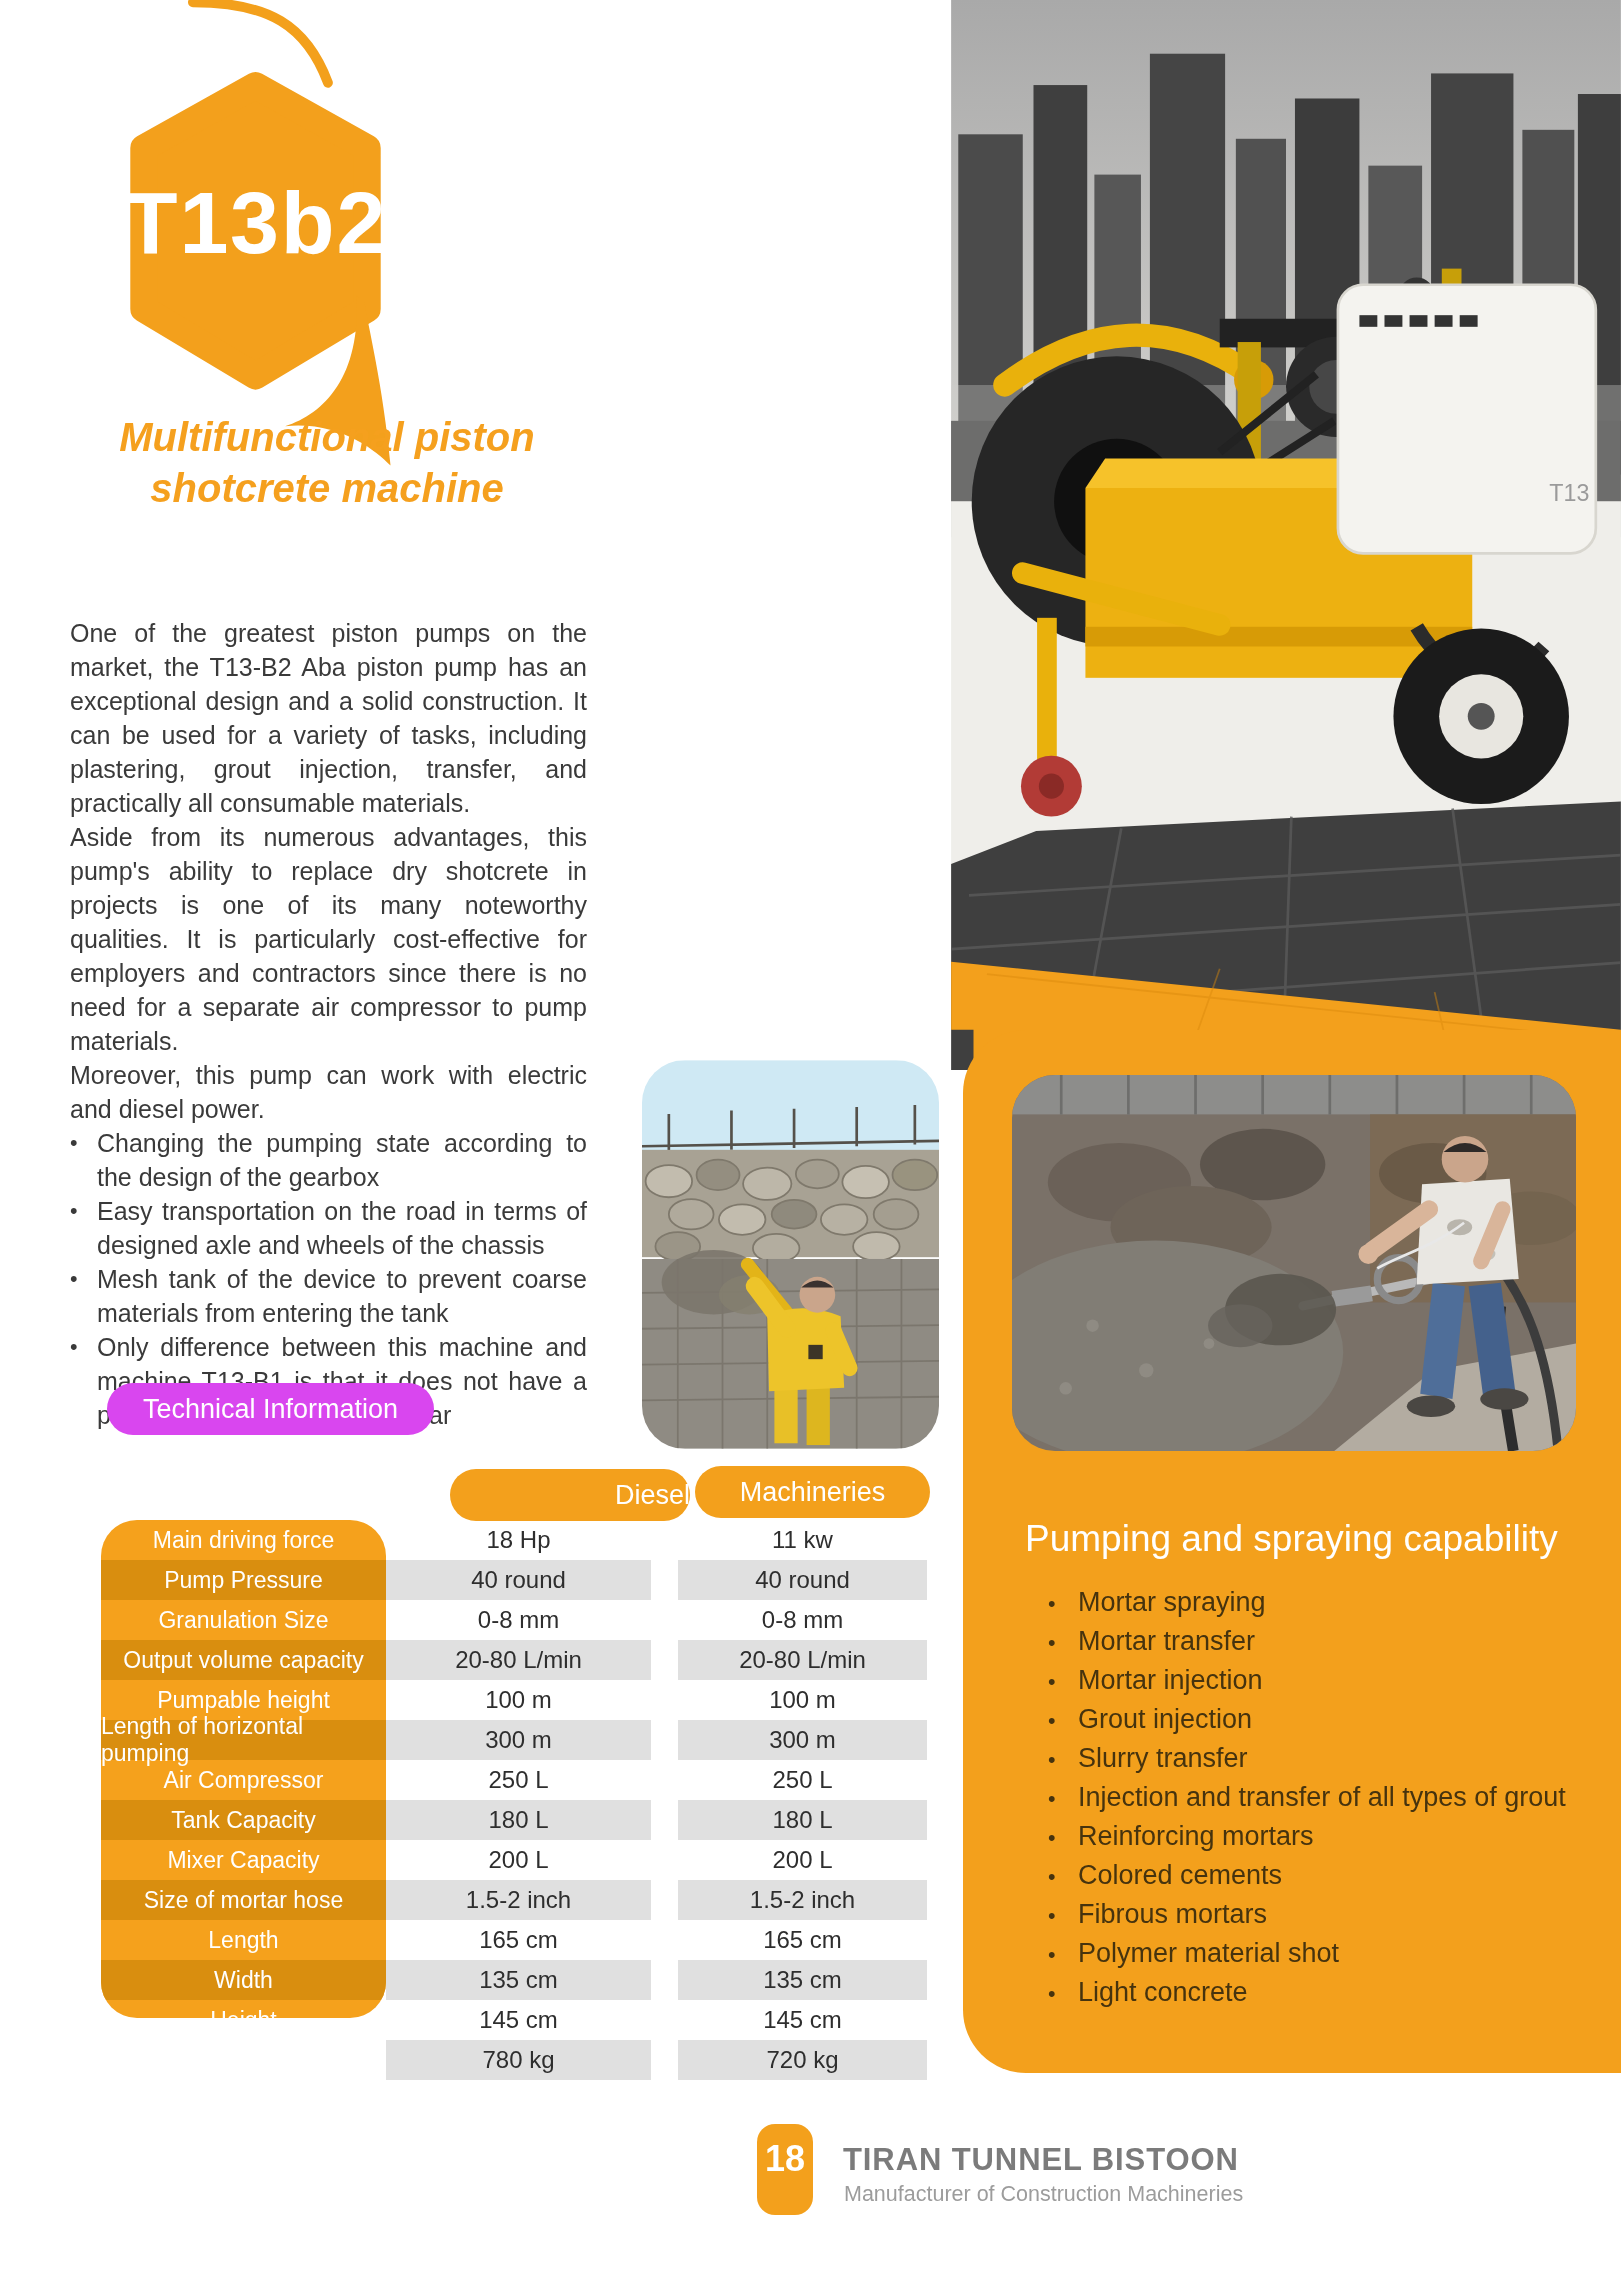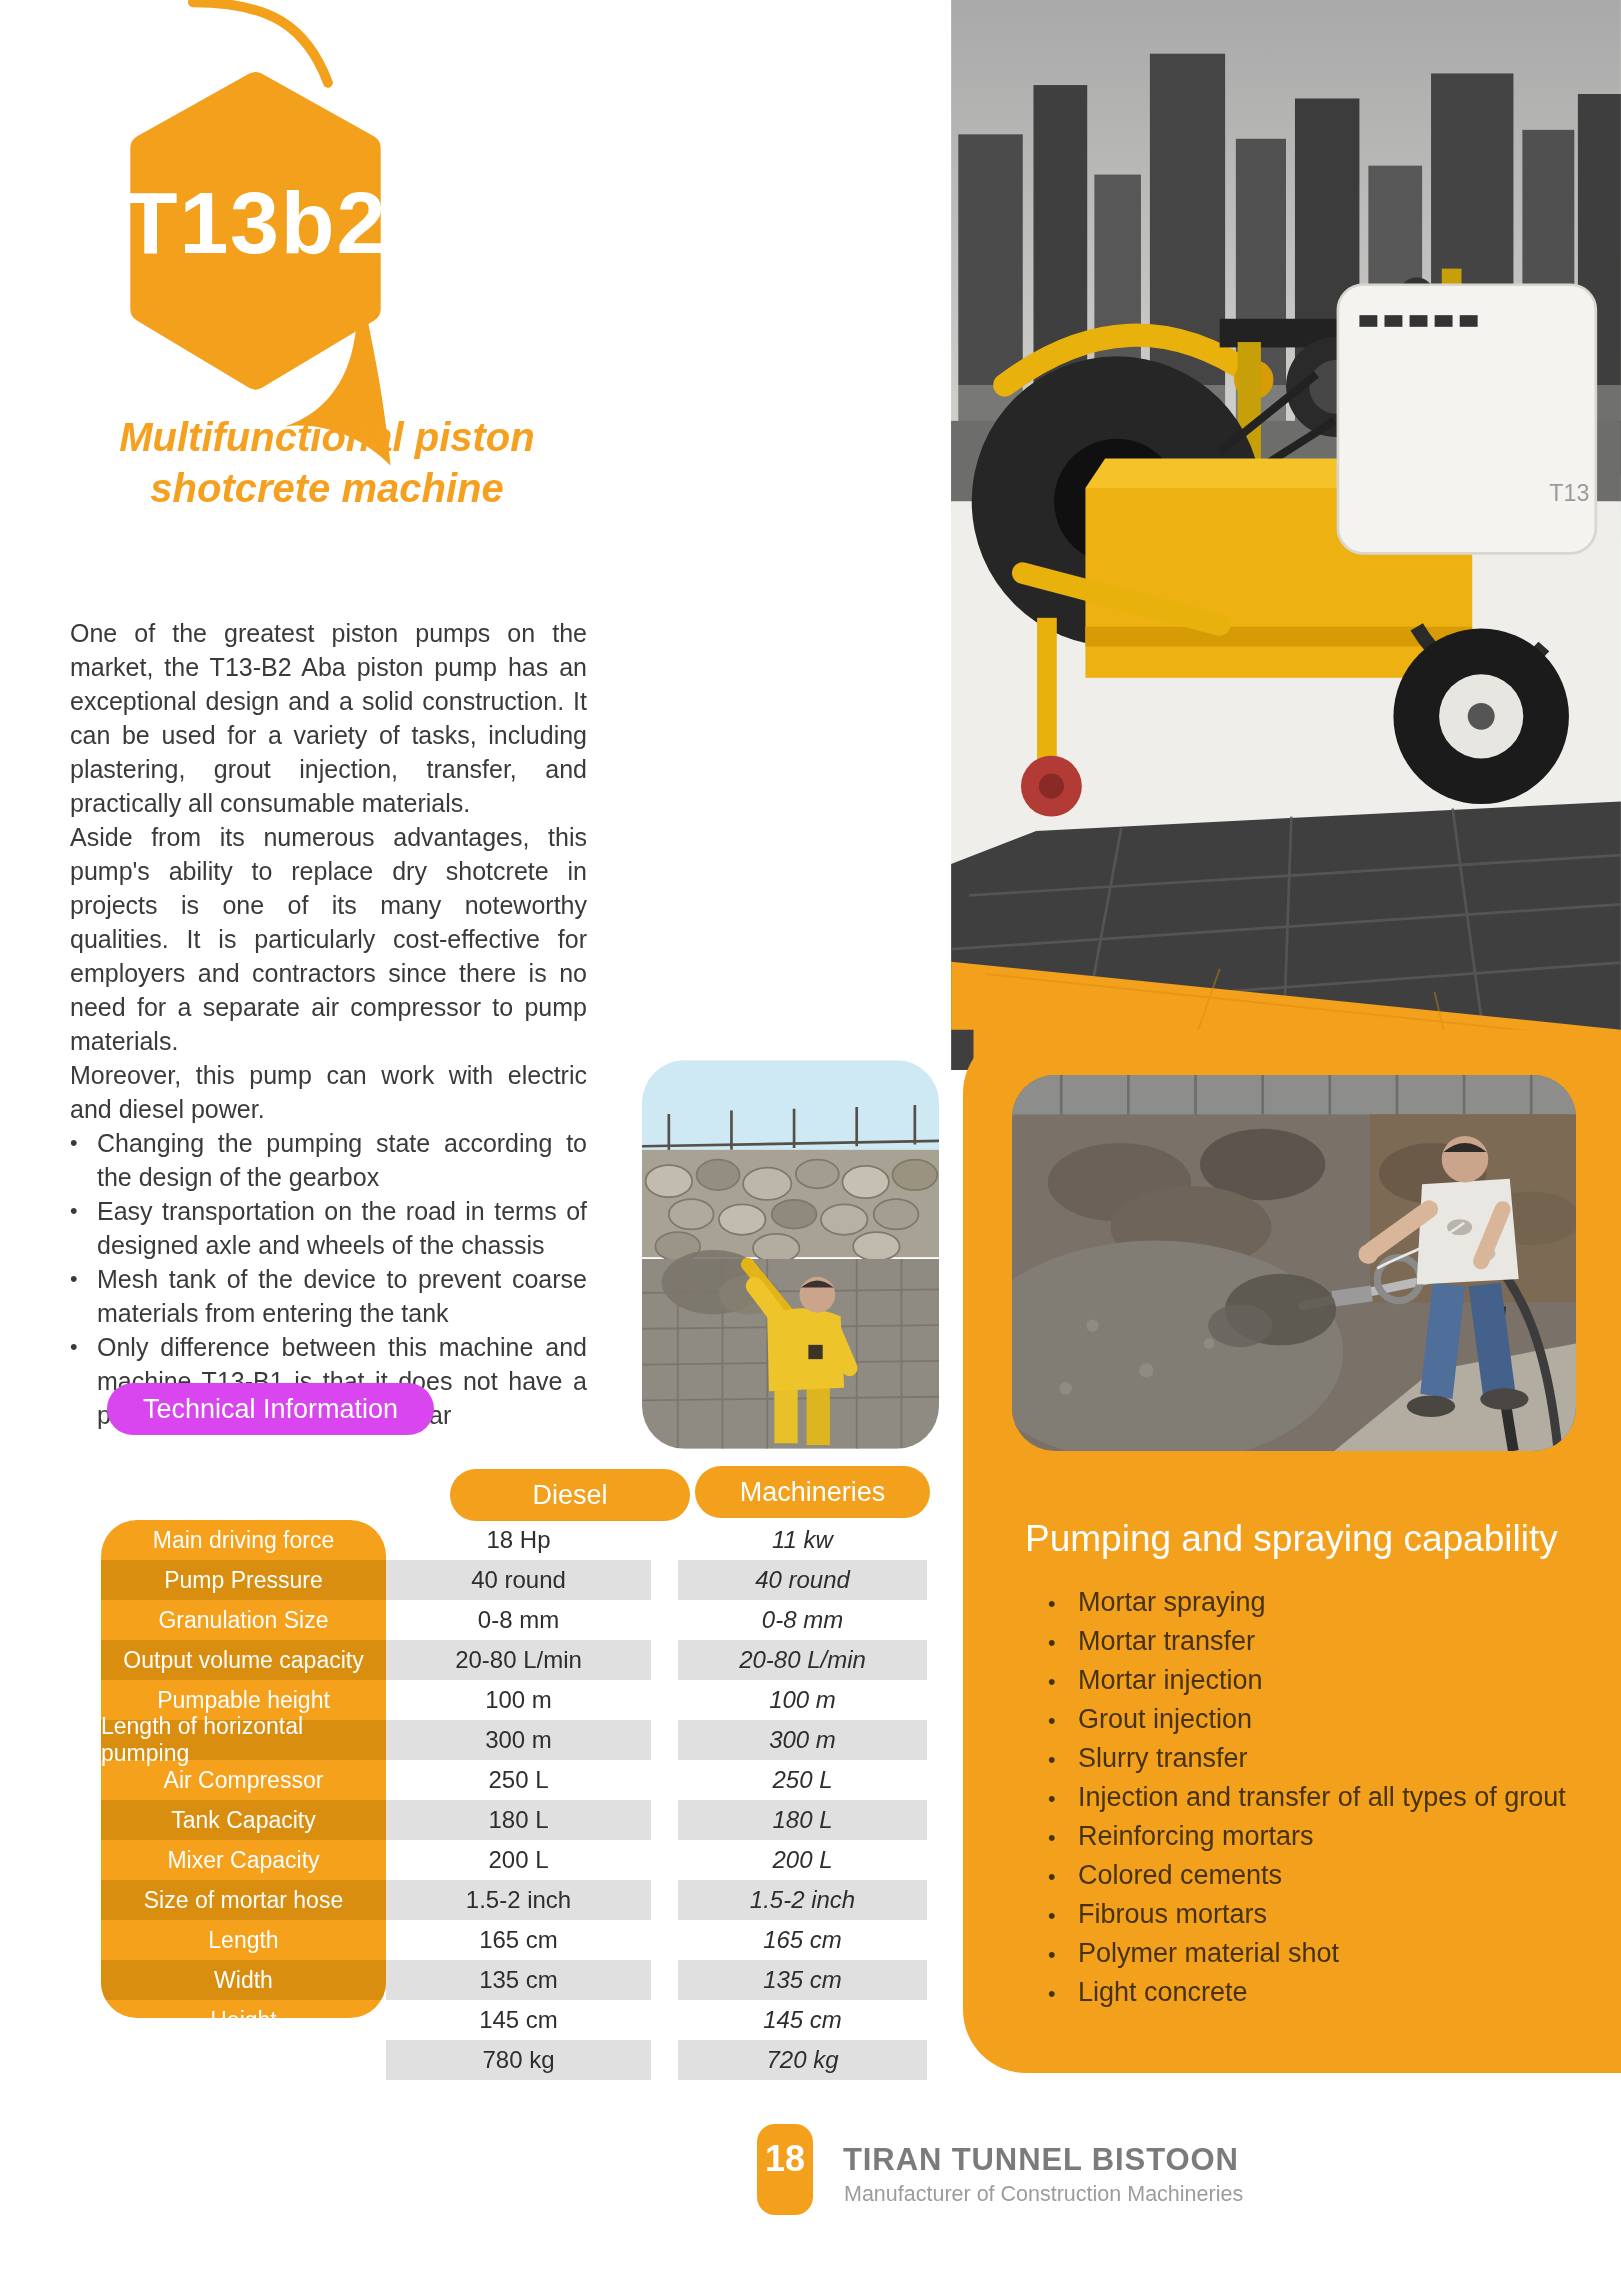--- a/index.html
+++ b/index.html
@@ -32,33 +32,33 @@
                 border-radius:63px 0 0 63px;}
   .cap-title{left:1025px;top:1518px;width:573px;color:#ffffff;font-size:37px;font-weight:500;}
   .cap-list{left:1048px;top:1587px;width:555px;}
   .cap-item{display:flex;align-items:baseline;height:39px;color:#46330e;font-size:27px;}
   .cap-item .mark{width:30px;flex:0 0 30px;font-size:21.5px;}
 
   
   .pill{height:52px;border-radius:26px;display:flex;align-items:center;justify-content:center;
         color:#ffffff;font-size:27px;}
   .pill-info{left:107px;top:1383px;width:327px;background:#d946ef;}
-  .pill-diesel{left:450px;top:1469px;width:240px;background:#F3A01C;}
+  .pill-diesel{left:450px;top:1469px;width:240px;background:#F3A01C;justify-content:flex-end;}
   .pill-elec{left:695px;top:1466px;width:235px;background:#F3A01C;}
   .label-col{left:101px;top:1520px;width:285px;height:498px;background:#F5A11C;
              border-radius:36px;overflow:hidden;}
   .label-col .trow{height:40px;display:flex;align-items:center;justify-content:center;
                    color:#ffffff;font-size:23px;}
   .label-col .trow:nth-child(even){background:#D98E0F;}
   .val-col{top:1520px;}
   .val-col .trow{height:40px;display:flex;align-items:center;justify-content:center;
                  color:#2e2e2e;font-size:24px;}
   .val-col .trow:nth-child(even){background:#E0E0E0;}
   .diesel-col{left:386px;width:265px;}
-  .elec-col{left:678px;width:249px;font-style:italic;}
+  .elec-col{left:678px;width:249px;}
 
   
   .page-badge{left:757px;top:2124px;width:56px;height:91px;border-radius:18px;background:#F3A01C;
               display:flex;justify-content:center;color:#ffffff;font-size:36px;font-weight:bold;
               padding-top:0;align-items:flex-start;}
   .page-badge span{margin-top:14.3px;}
   .footer-company{left:843px;top:2142px;color:#7b7b7b;font-size:31px;font-weight:bold;letter-spacing:0.9px;}
   .footer-tagline{left:844px;top:2182px;color:#9c9c9c;font-size:21.5px;}
 </style>
 </head>

